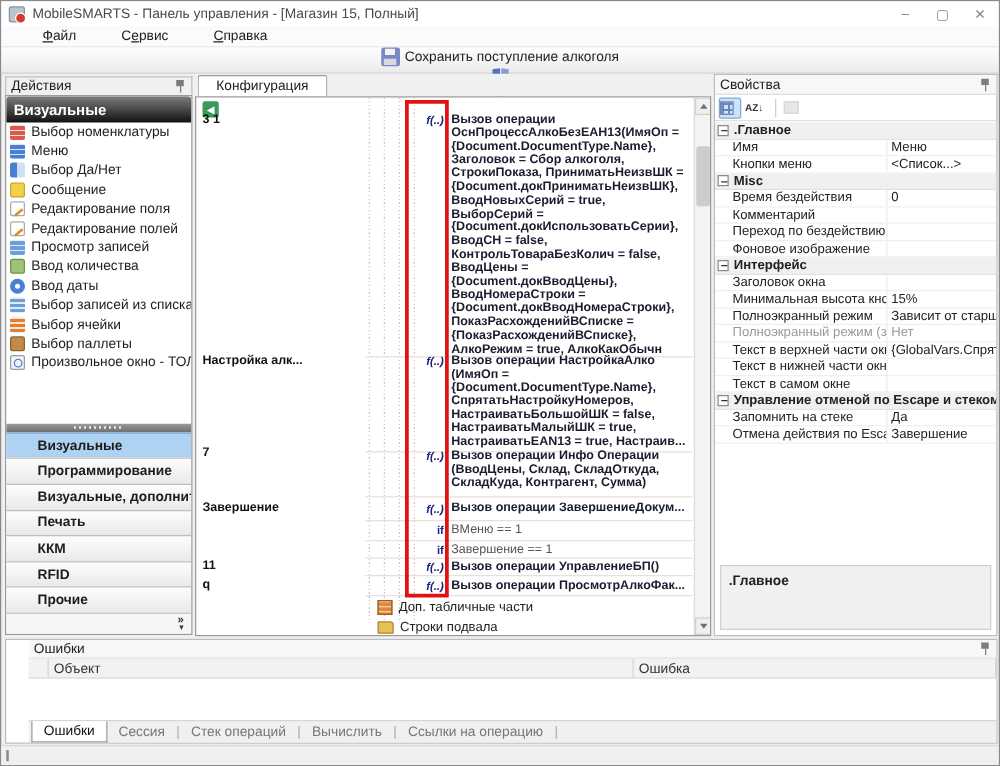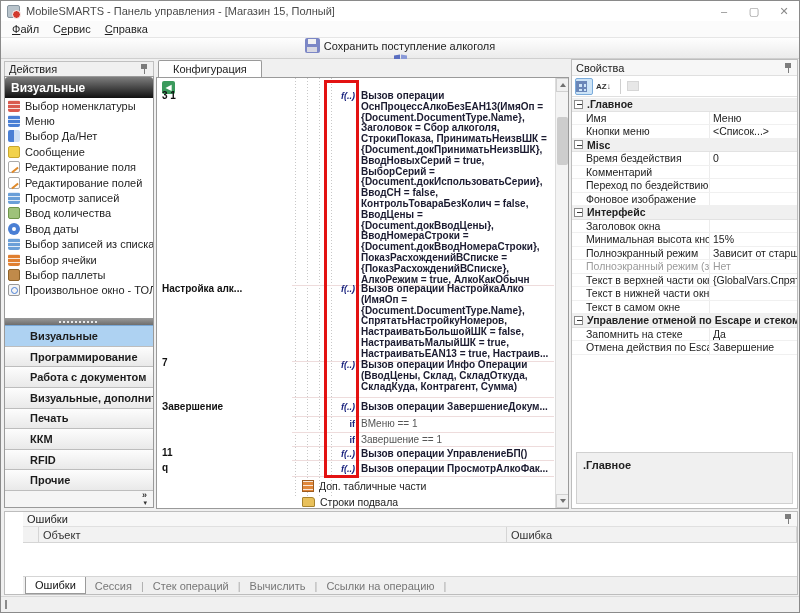--- a/index.html
+++ b/index.html
@@ -13,21 +13,21 @@
   .titlebar { position:absolute; left:0; top:0; width:100%; height:20px; background:#ffffff;
     display:flex; align-items:center; padding-left:6px; }
   .app-ico { width:13px; height:13px; margin-right:6px; position:relative; background:#b9c4cc; border:1px solid #8795a0; border-radius:2px; }
   .app-ico::after { content:""; position:absolute; right:-2px; bottom:-2px; width:7px; height:7px; border-radius:50%; background:#d23a2e; border:1px solid #fff; }
   .title-text { color:#4a4a4a; font-size:11px; }
   .win-controls { margin-left:auto; display:flex; }
   .wc { width:30px; height:20px; display:flex; align-items:center; justify-content:center; color:#8a8a8a; font-size:11px; }
   
   .menubar { position:absolute; left:0; top:20px; width:100%; height:17px; background:#fbfbfb;
     display:flex; align-items:center; padding-left:4px; border-bottom:1px solid #e6e6e6; }
-  .menu-item { padding:0 7px; color:#1e1e1e; }
+  .menu-item { padding:0 7px; color:#1e1e1e;margin-left:22px; }
   .menu-item u { text-decoration:underline; }
   
   .toolbar { position:absolute; left:0; top:37px; width:100%; height:21px;
     background:linear-gradient(#fefefe,#ebebeb); border-bottom:1px solid #cfcfcf;
     display:flex; align-items:center; padding:0 3px;flex-direction:column; }
   .tbtn { height:19px; display:flex; align-items:center; gap:4px; padding:0 4px; border-radius:2px; white-space:nowrap; }
   .tsep { width:1px; height:15px; background:#cfcfcf; margin:0 3px; flex:none; }
   .gi { width:15px; height:15px; flex:none; display:flex; align-items:center; justify-content:center; font-size:12px; line-height:15px; }
   .dim { opacity:.38; }
   .i-save { position:relative; background:#7c87c6; border-radius:2px; }
@@ -289,21 +289,20 @@
       <div class="action-item">
           <span class="sic sic-page"></span>
           <span>Произвольное окно - ТОЛЬК...</span>
         </div>
       <div style="position:absolute;left:0;right:0;bottom:0;">
         <div class="grip">
             <i></i>
           </div>
         <div class="cat-btn active">Визуальные</div>
         <div class="cat-btn">Программирование</div>
-        <div class="cat-btn">Работа с документом</div>
         <div class="cat-btn">Визуальные, дополнительн</div>
         <div class="cat-btn">Печать</div>
         <div class="cat-btn">ККМ</div>
         <div class="cat-btn">RFID</div>
         <div class="cat-btn">Прочие</div>
         <div class="more-row">
           <span class="mm">»</span>
           <span class="mm" style="font-size:7px">▾</span>
         </div>
       </div>

